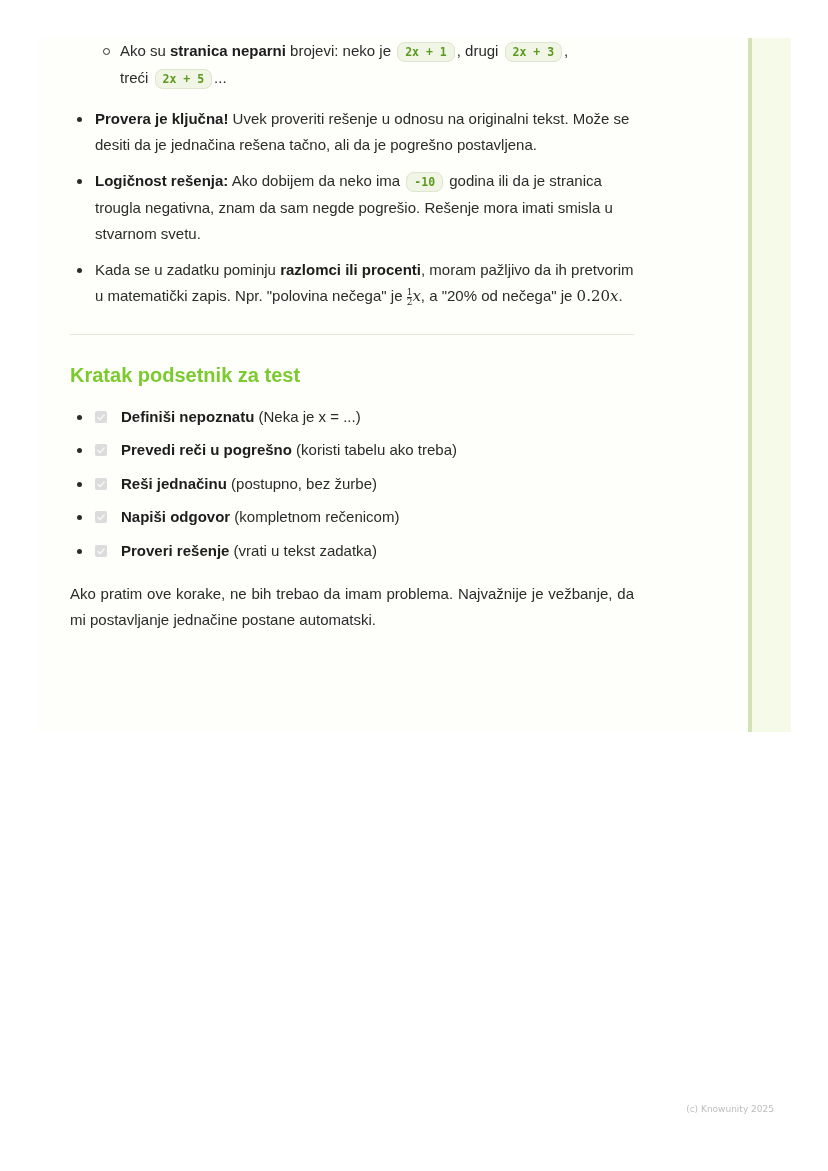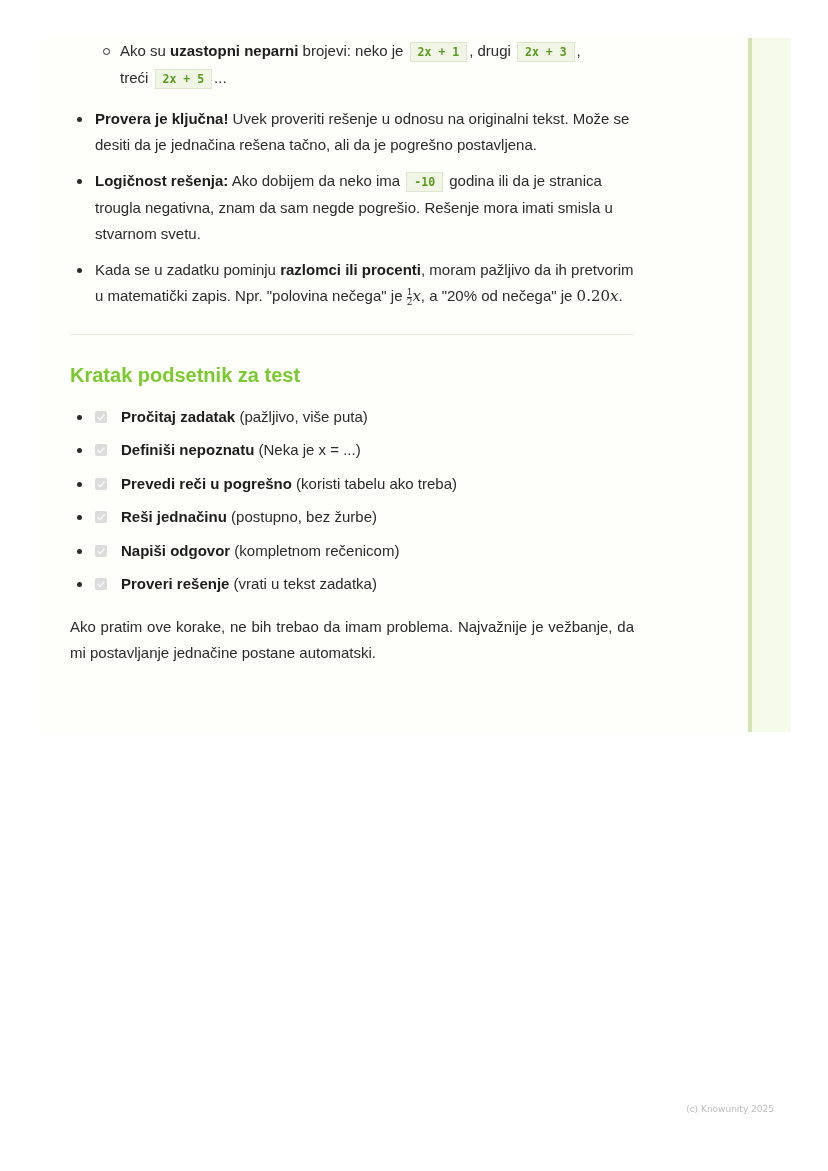--- a/index.html
+++ b/index.html
@@ -24,21 +24,21 @@
       border: 1.5px solid #2b2b2b; border-radius: 50%;
     }
     .bullet-item { position: relative; padding-left: 25px; margin-top: 10px; }
     .bullet-item::before {
       content: ""; position: absolute; left: 7px; top: 11px; width: 5px; height: 5px;
       background: #2b2b2b; border-radius: 50%;
     }
     b { font-weight: 700; color: #1d1d1d; }
     code {
       font-family: "DejaVu Sans Mono", "Liberation Mono", monospace; font-size: 11.5px; font-weight: 700;
-      color: #5a9a1e; background: #f1f5e6; border: 1px solid #dfe6cf; border-radius: 0;
+      color: #5a9a1e; background: #f1f5e6; border: 1px solid #dfe6cf; border-radius: 8px;
       padding: 2px 7px; margin: 0 2px;
     }
     .math { font-family: "DejaVu Serif", "Liberation Serif", serif; font-style: italic; }
     .math .num { font-style: normal; }
     .frac { display: inline-block; vertical-align: middle; font-size: 9px; line-height: 9px; text-align: center; font-style: normal; }
     .frac span { display: block; }
     .frac .top { border-bottom: 1px solid #2b2b2b; }
     hr.divider { border: 0; border-top: 1px solid #e6e8de; margin: 25px 0 25px 0; }
     h2 {
       margin: 0 0 14px 0; font-size: 20px; line-height: 30px; font-weight: 700; color: #7ccb2e;
@@ -60,39 +60,34 @@
     }
   </style>
 </head>
 <body>
 
 <div class="page-panel"></div>
 <div class="side-strip"></div>
 
 <div class="content">
   <ul>
-    <li class="sub-item"><span>Ako su </span><b>uzastopni neparni</b><span> brojevi: neko je </span><code>2x + 1</code><span>, drugi </span><code>2x + 3</code><span>,</span><br><span>treći </span><code>2x + 5</code><span>...</span></li>
+    <li class="sub-item"><span>Ako su </span><b>stranica neparni</b><span> brojevi: neko je </span><code>2x + 1</code><span>, drugi </span><code>2x + 3</code><span>,</span><br><span>treći </span><code>2x + 5</code><span>...</span></li>
   </ul>
 
   <ul style="margin-top:14px;">
     <li class="bullet-item"><b>Provera je ključna!</b><span> Uvek proveriti rešenje u odnosu na originalni tekst. Može se desiti da je jednačina rešena tačno, ali da je pogrešno postavljena.</span></li>
     <li class="bullet-item"><b>Logičnost rešenja:</b><span> Ako dobijem da neko ima </span><code>-10</code><span> godina ili da je stranica trougla negativna, znam da sam negde pogrešio. Rešenje mora imati smisla u stvarnom svetu.</span></li>
     <li class="bullet-item"><span>Kada se u zadatku pominju </span><b>razlomci ili procenti</b><span>, moram pažljivo da ih pretvorim u matematički zapis. Npr. "polovina nečega" je </span><span class="math"><span class="frac"><span class="top">1</span><span>2</span></span><span>x</span></span><span>, a "20% od nečega" je </span><span class="math"><span class="num">0.20</span><span>x</span></span><span>.</span></li>
   </ul>
 
   <hr class="divider">
 
   <h2>Kratak podsetnik za test</h2>
 
   <ul>
-    <li class="check-item"><span class="checkbox">
-          <svg width="10" height="10" viewBox="0 0 10 10">
-            <path d="M1.5 5.2 L4 7.5 L8.5 2.5" stroke="#f4f4f4" stroke-width="1.6" fill="none"></path>
-          </svg>
-        </span><b>Pročitaj zadatak</b><span> (pažljivo, više puta)</span></li>
     <li class="check-item"><span class="checkbox">
           <svg width="10" height="10" viewBox="0 0 10 10">
             <path d="M1.5 5.2 L4 7.5 L8.5 2.5" stroke="#f4f4f4" stroke-width="1.6" fill="none"></path>
           </svg>
         </span><b>Definiši nepoznatu</b><span> (Neka je x = ...)</span></li>
     <li class="check-item"><span class="checkbox">
           <svg width="10" height="10" viewBox="0 0 10 10">
             <path d="M1.5 5.2 L4 7.5 L8.5 2.5" stroke="#f4f4f4" stroke-width="1.6" fill="none"></path>
           </svg>
         </span><b>Prevedi reči u pogrešno</b><span> (koristi tabelu ako treba)</span></li>

